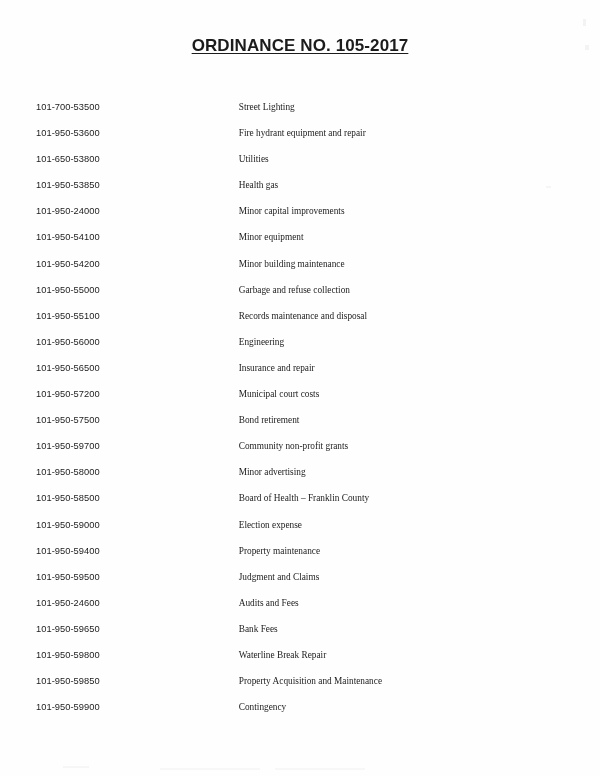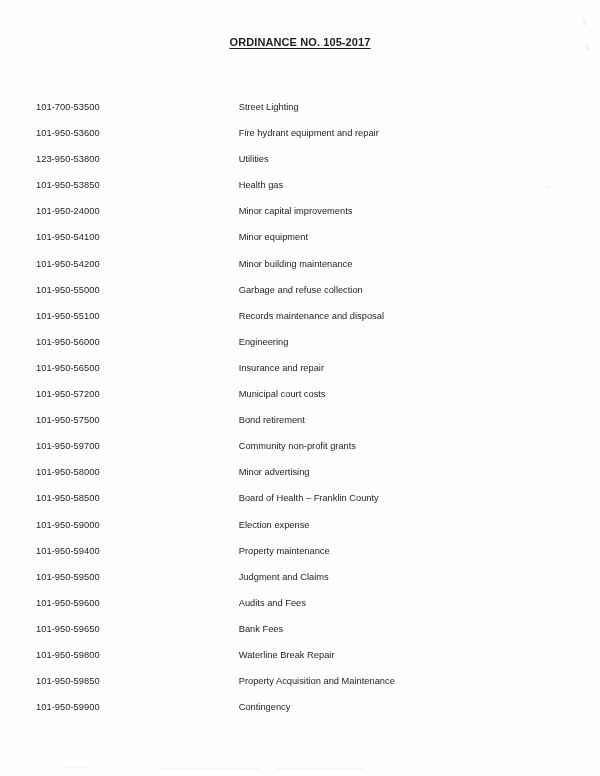--- a/index.html
+++ b/index.html
@@ -35,21 +35,21 @@
   .speckle.s4 { left: 63px;  top: 766px; width: 26px; height: 2px; opacity: 0.35; }
   .speckle.s5 { left: 160px; top: 768px; width: 100px; height: 2px; opacity: 0.3; }
   .speckle.s6 { left: 275px; top: 768px; width: 90px; height: 2px; opacity: 0.3; }
 
   .doc-title {
     position: absolute;
     top: 36px;
     left: 0;
     width: 600px;
     text-align: center;
-    font-size: 11px;
+    font-size: 17px;
     font-weight: bold;
     letter-spacing: 0.1px;
   }
   .doc-title .underlined {
     text-decoration: underline;
     text-underline-offset: 2px;
   }
 
   .ledger {
     position: absolute;
@@ -60,21 +60,21 @@
   }
   .ledger tr { height: 26.1px; }
   .ledger td {
     font-size: 9.3px;
     vertical-align: top;
     padding: 0;
     line-height: 1.1;
     white-space: nowrap;
   }
   .col-code   { width: 103px; padding-left: 36px !important; letter-spacing: 0.05px; }
-  .col-desc   { width: 321px; padding-left: 139px !important; }
+  .col-desc   { width: 321px; padding-left: 139px !important; font-family: Liberation Serif, serif; }
   .col-amount { padding-left: 460px !important; }
 </style>
 </head>
 <body>
 
 <div class="page">
 
   <div class="speckle s1"></div>
   <div class="speckle s2"></div>
   <div class="speckle s3"></div>
@@ -92,21 +92,21 @@
           <td class="col-code">101-700-53500</td>
           <td class="col-desc">Street Lighting</td>
           <td class="col-amount">$240,000.00</td>
         </tr>
         <tr>
           <td class="col-code">101-950-53600</td>
           <td class="col-desc">Fire hydrant equipment and repair</td>
           <td class="col-amount">$15,000.00</td>
         </tr>
         <tr>
-          <td class="col-code">123-950-53800</td>
+          <td class="col-code">101-650-53800</td>
           <td class="col-desc">Utilities</td>
           <td class="col-amount">$500,000.00</td>
         </tr>
         <tr>
           <td class="col-code">101-950-53850</td>
           <td class="col-desc">Health gas</td>
           <td class="col-amount">$160,000.00</td>
         </tr>
         <tr>
           <td class="col-code">101-950-24000</td>
@@ -177,21 +177,21 @@
           <td class="col-code">101-950-59400</td>
           <td class="col-desc">Property maintenance</td>
           <td class="col-amount">$50,000.00</td>
         </tr>
         <tr>
           <td class="col-code">101-950-59500</td>
           <td class="col-desc">Judgment and Claims</td>
           <td class="col-amount">$3,000.00</td>
         </tr>
         <tr>
-          <td class="col-code">101-950-59600</td>
+          <td class="col-code">101-950-24600</td>
           <td class="col-desc">Audits and Fees</td>
           <td class="col-amount">$160,000.00</td>
         </tr>
         <tr>
           <td class="col-code">101-950-59650</td>
           <td class="col-desc">Bank Fees</td>
           <td class="col-amount">$10,000.00</td>
         </tr>
         <tr>
           <td class="col-code">101-950-59800</td>

